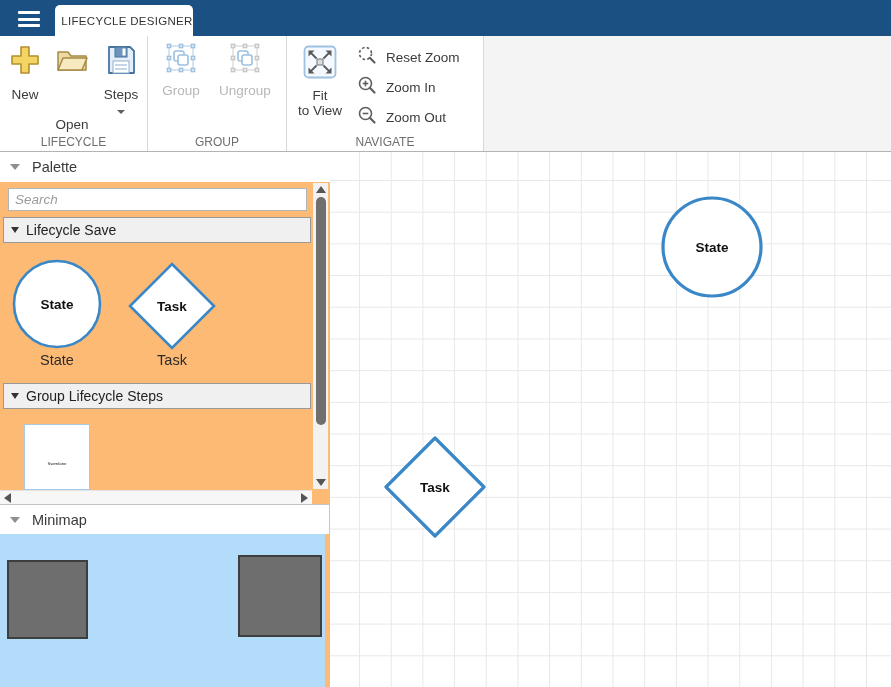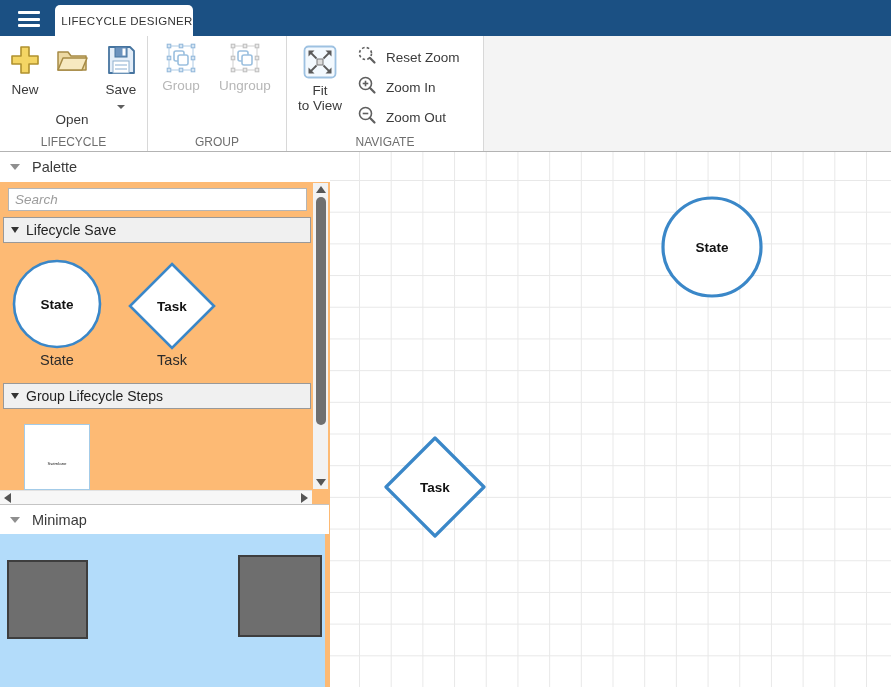--- a/index.html
+++ b/index.html
@@ -18,21 +18,21 @@
   
   #ribbon { position:absolute; left:0; top:36px; width:891px; height:116px; background:#f4f4f4;
     border-bottom:1px solid #b3b3b3; }
   .rib-sec { position:absolute; top:0; height:115px; background:#fff; border-right:1px solid #d8d8d8; }
   #sec-lifecycle { left:0; width:148px; }
   #sec-group { left:148px; width:139px; }
   #sec-navigate { left:287px; width:197px; }
   .sec-label { position:absolute; left:0; bottom:2px; width:100%; text-align:center;
     font-size:12px; color:#6e6e6e; }
   .big-btn { position:absolute; top:6px; display:flex; flex-direction:column; align-items:center; cursor:pointer; }
-  .big-btn .lbl { font-size:13.5px; color:#3b3b3b; }
+  .big-btn .lbl { font-size:13.5px; color:#3b3b3b; margin-top:5px; }
   .big-btn.disabled .lbl { color:#b7b7b7; }
   .drop-arrow { width:0; height:0; border-left:4px solid transparent; border-right:4px solid transparent;
     border-top:4px solid #5f5f5f; margin-top:8px; }
   .zoom-row { position:absolute; left:70px; height:22px; display:flex; align-items:center; gap:9px; cursor:pointer; }
   .zoom-row .lbl { font-size:13.5px; color:#3b3b3b; }
 
   
   #left-panel { position:absolute; left:0; top:152px; width:366px; height:535px; background:#fdba74;
     border-right:1px solid #bdbdbd; }
   .panel-header { position:relative; height:30px; display:flex; align-items:center; gap:12px;
@@ -128,21 +128,21 @@
       <span>
         <svg width="36" height="36" viewBox="0 0 36 36">
           <path d="M6 5 h21 l4 4 v22 H6 z" fill="#E4EEF9" stroke="#46749F" stroke-width="1.8" stroke-linejoin="round"></path>
           <rect x="12" y="5" width="12" height="10" fill="#6C93BE" stroke="#46749F" stroke-width="1"></rect>
           <rect x="19.5" y="6.5" width="3" height="7" fill="#fff"></rect>
           <rect x="10" y="19" width="16" height="12" fill="#fff" stroke="#8FB0CE" stroke-width="1"></rect>
           <line x1="12" y1="23" x2="24" y2="23" stroke="#9DBBD8" stroke-width="1.2"></line>
           <line x1="12" y1="27" x2="24" y2="27" stroke="#9DBBD8" stroke-width="1.2"></line>
         </svg>
       </span>
-      <span class="lbl">Save</span>
+      <span class="lbl">Steps</span>
       <span class="drop-arrow"></span>
     </div>
 
     <div class="sec-label">LIFECYCLE</div>
   </div>
 
   <div class="rib-sec" id="sec-group">
     <div class="big-btn disabled" style="left:7px; width:52px;">
       <span>
         <svg width="32" height="32" viewBox="0 0 32 32">

